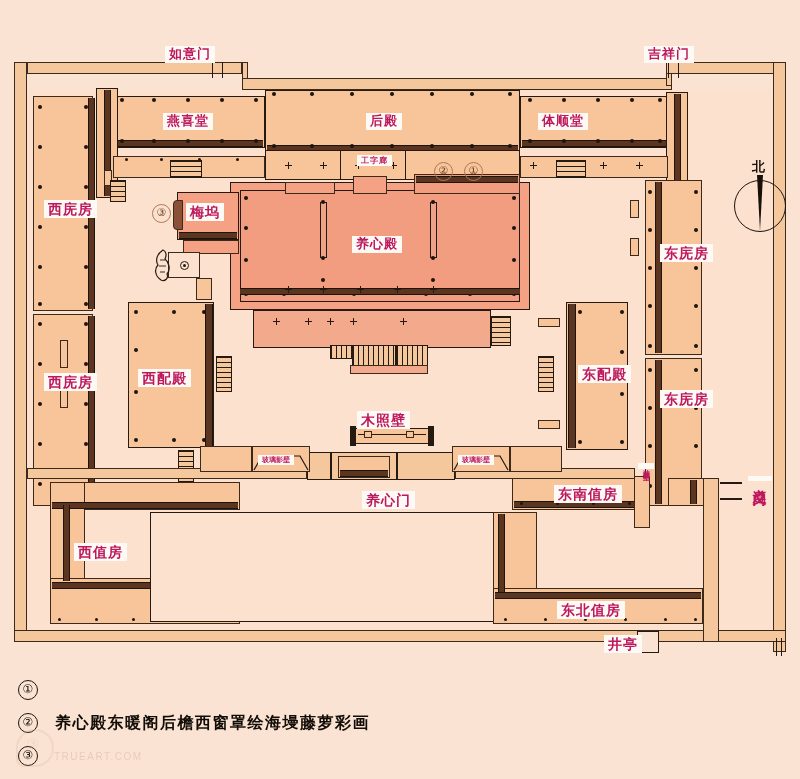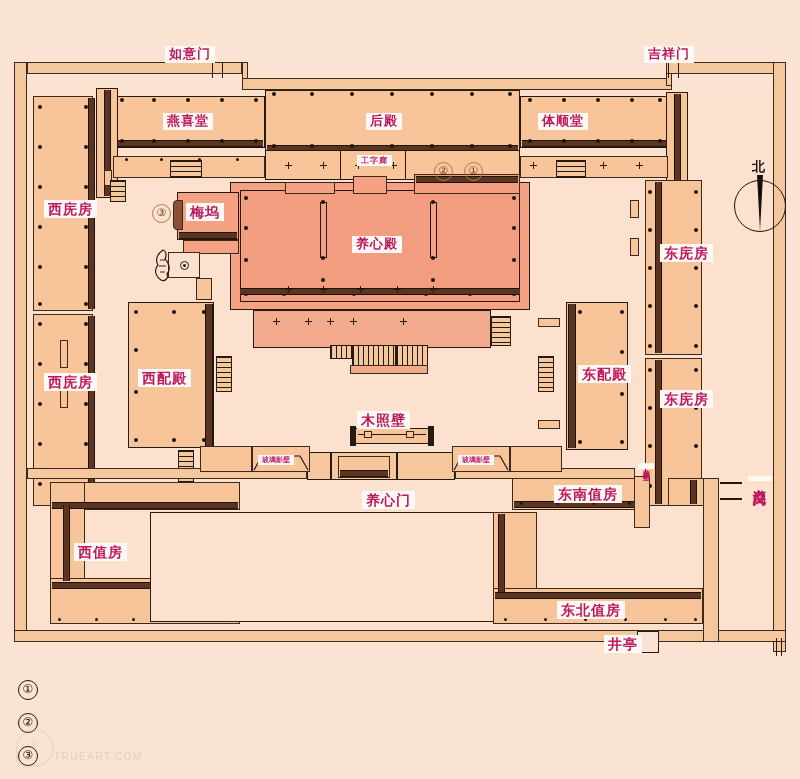--- a/index.html
+++ b/index.html
@@ -599,20 +599,21 @@
   <div id="compass">
     <div class="needle"></div>
   </div>
 
   <div id="legend">
     <div class="legend-row" style="top:10px;">
       <div class="legend-num">①</div>
     </div>
     <div class="legend-row" style="top:43px;">
       <div class="legend-num">②</div>
+      <div class="legend-text">养心殿东暖阁后檐西窗罩绘海墁藤萝彩画</div>
     </div>
     <div class="legend-row" style="top:76px;">
       <div class="legend-num">③</div>
     </div>
   </div>
 
   <div id="wm">
     <div class="wm-bub"></div>
     <div class="wm-q">③</div>
     <div class="wm-text">TRUEART.COM</div>

